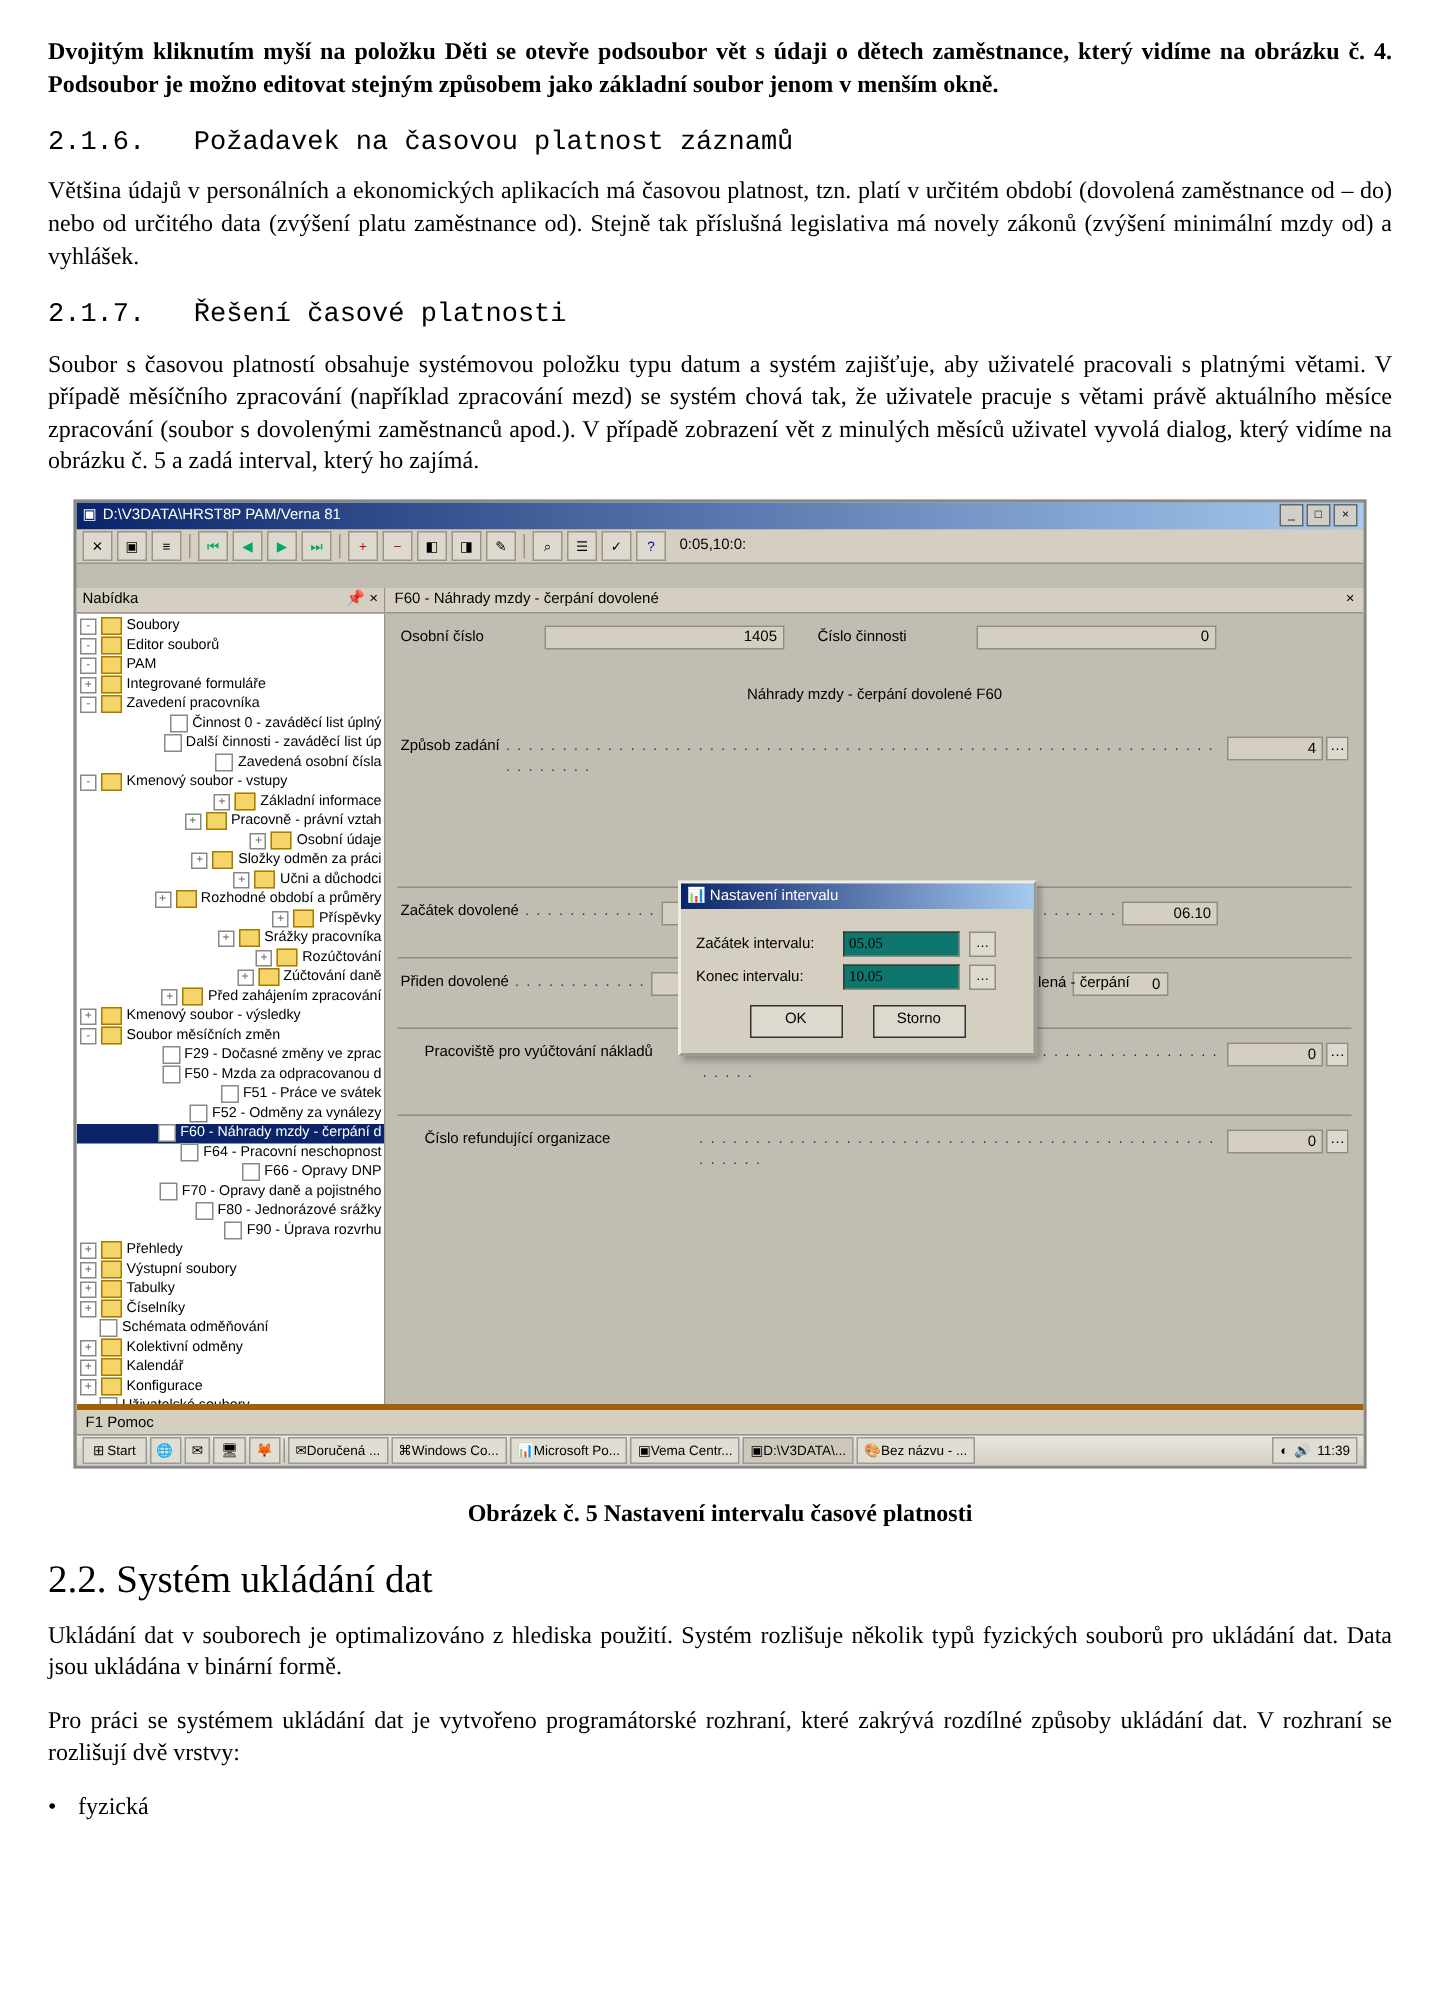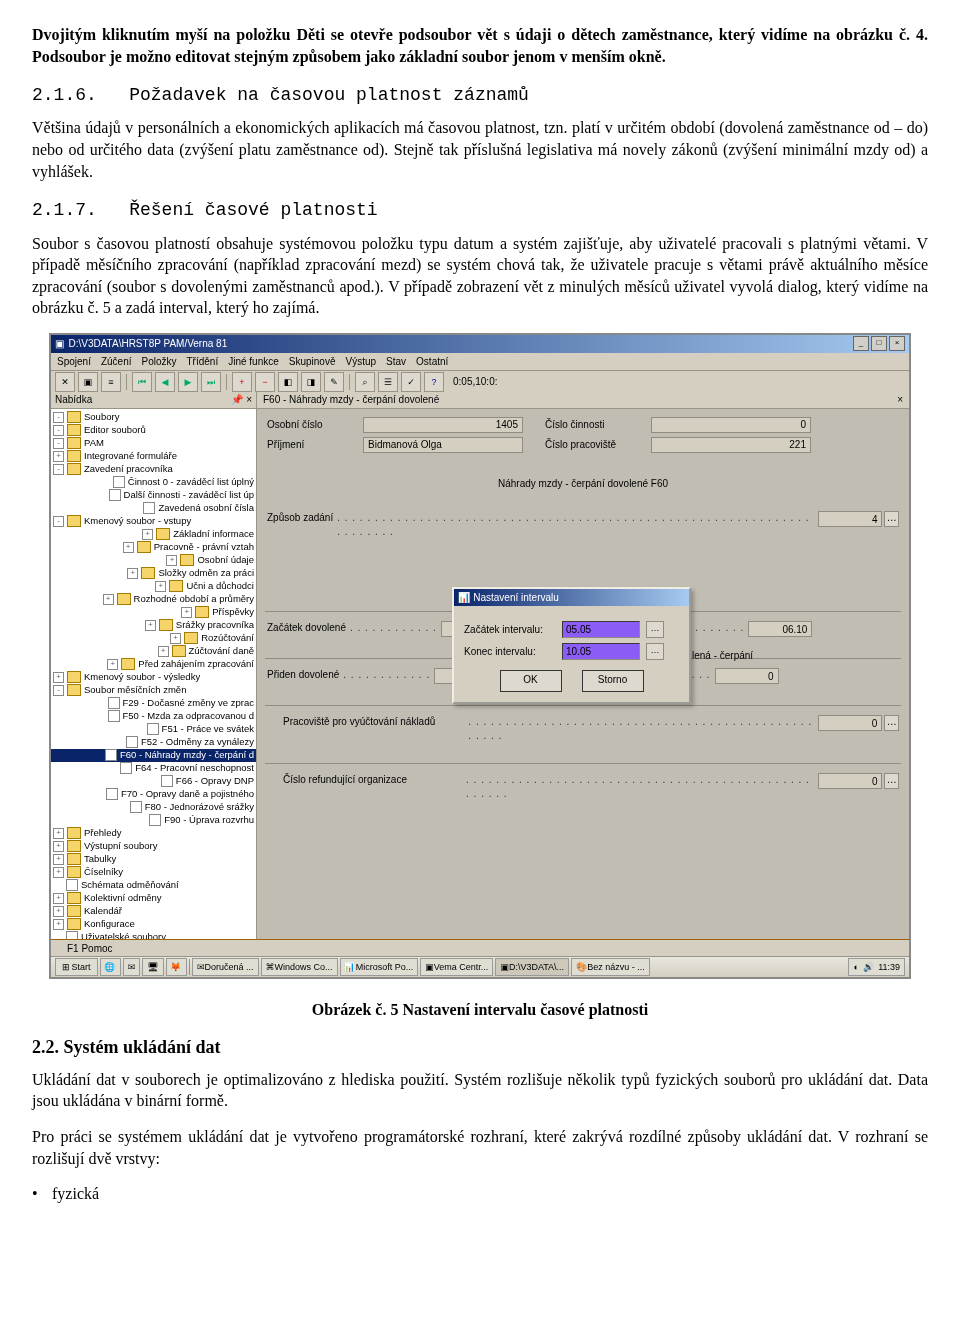--- a/index.html
+++ b/index.html
@@ -9,21 +9,21 @@
     background: #fff;
     margin: 0;
     padding: 24px 32px;
     width: 960px;
     box-sizing: border-box;
     line-height: 1.35;
   }
   .para { margin: 0 0 14px 0; text-align: justify; }
   .bold { font-weight: bold; }
   .section-num { font-size: 18px; margin: 16px 0 10px 0; font-weight: normal; font-family: Liberation Mono, monospace; }
-  .h2-line { font-size: 18px; font-weight: bold; margin: 14px 0 10px 0; }
+  .h2-line { font-size: 26px; font-weight: normal; margin: 14px 0 10px 0; }
   .caption { font-weight: bold; text-align: center; margin: 20px 0 6px 0; }
   .bullet { margin: 6px 0 0 0; display: flex; align-items: flex-start; }
   .bullet .dot { width: 20px; font-size: 16px; }
   .bullet .txt { flex: 1; }
 
   .screenshot {
     width: 862px;
     height: 646px;
     margin: 8px auto 10px auto;
     background: #c1bdb3;
@@ -63,22 +63,22 @@
     align-items:center;
     gap:3px;
     padding:0 4px;
     border-bottom:1px solid #9a9486;
   }
   .tbtn { width:18px; height:18px; border:1px solid #9a9486; background:#ddd9ce; display:flex; align-items:center; justify-content:center; font-size:9px; }
   .toolbar .sep { width:1px; height:16px; background:#9a9486; margin:0 2px; }
   .statusbar {
     position:absolute; bottom:20px; left:0; right:0;
     height:17px; background:#d4cfc1;
-    border-top:1px solid #a16207;
-    display:flex; align-items:center; padding:0 16px;
+    border-top:4px solid #a16207;
+    display:flex; align-items:center; padding:0 6px;
   }
   .taskbar {
     position:absolute; bottom:0; left:0; right:0;
     height:20px; background:linear-gradient(#e8e6df,#d4cfc1);
     border-top:1px solid #9a9486;
     display:flex; align-items:center; padding:0 4px; gap:2px;
   }
   .taskbar .start {
     height:16px; padding:0 6px; background:#e0ddd2; border:1px solid #999;
     display:flex; align-items:center; gap:2px; font-size:9px;
@@ -170,21 +170,21 @@
     box-shadow: 3px 3px 4px rgba(0,0,0,.25);
   }
   .dialog .dlg-title {
     height:17px; background:linear-gradient(to right,#0a246a,#a6caf0);
     color:#fff; display:flex; align-items:center; padding:0 4px;
     justify-content:space-between;
   }
   .dialog .body { padding:10px 10px 10px 10px; }
   .dialog .drow { display:flex; align-items:center; gap:6px; margin:5px 0; }
   .dialog .drow .dl { width:92px; }
-  .dialog .drow .dv { background:#8b5cf6; border:1px inset #8f8c81; height:15px; width:70px; padding:0 3px; display:flex; align-items:center; }
+  .dialog .drow .dv { background:#0f766e; border:1px inset #8f8c81; height:15px; width:70px; padding:0 3px; display:flex; align-items:center;font-family:Liberation Serif, serif; }
   .dialog .drow .ddots { width:16px; height:15px; border:1px solid #8f8c81; background:#ddd9ce; text-align:center; line-height:13px; font-size:9px; }
   .dialog .dbtns { display:flex; justify-content:center; gap:20px; margin-top:10px; }
   .dialog .dbtn { width:60px; height:20px; border:1px solid #333; background:#ddd9ce; text-align:center; line-height:18px; }
   .legendtxt { position:absolute; left:435px; top:257px; font-size:10px; }
 </style>
 </head>
 <body>
 
 <p class="para bold">Dvojitým kliknutím myší na položku Děti se otevře podsoubor vět s údaji o dětech zaměstnance, který vidíme na obrázku č. 4. Podsoubor je možno editovat stejným způsobem jako základní soubor jenom v menším okně.</p>
 
@@ -207,31 +207,20 @@
       <span>▣</span>
       <span>D:\V3DATA\HRST8P PAM/Verna 81</span>
     </div>
     <div class="btns">
       <div class="winbtn">_</div>
       <div class="winbtn">□</div>
       <div class="winbtn">×</div>
     </div>
   </div>
 
-  <div class="menubar">
-    <span>Spojení</span>
-    <span>Zúčení</span>
-    <span>Položky</span>
-    <span>Třídění</span>
-    <span>Jiné funkce</span>
-    <span>Skupinově</span>
-    <span>Výstup</span>
-    <span>Stav</span>
-    <span>Ostatní</span>
-  </div>
 
   <div class="toolbar">
     <div class="tbtn">✕</div>
     <div class="tbtn">▣</div>
     <div class="tbtn">≡</div>
     <div class="sep"></div>
     <div class="tbtn" style="color:#0a6;">⏮</div>
     <div class="tbtn" style="color:#0a6;">◀</div>
     <div class="tbtn" style="color:#0a6;">▶</div>
     <div class="tbtn" style="color:#0a6;">⏭</div>
@@ -471,26 +460,20 @@
         <span>×</span>
       </div>
 
       <div style="height:6px;"></div>
       <div class="formrow">
         <span class="lbl">Osobní číslo</span>
         <span class="val" style="min-width:150px;">1405</span>
         <span class="lbl2">Číslo činnosti</span>
         <span class="val" style="min-width:150px;">0</span>
       </div>
-      <div class="formrow">
-        <span class="lbl">Příjmení</span>
-        <span class="val" style="min-width:150px;justify-content:flex-start;">Bidmanová Olga</span>
-        <span class="lbl2">Číslo pracoviště</span>
-        <span class="val" style="min-width:150px;">221</span>
-      </div>
 
       <div class="frm-title">Náhrady mzdy - čerpání dovolené F60</div>
 
       <div class="dotsrow">
         <span class="k">Způsob zadání</span>
         <span class="dots">. . . . . . . . . . . . . . . . . . . . . . . . . . . . . . . . . . . . . . . . . . . . . . . . . . . . . . . . . . . . . . . . . . . . . . .</span>
         <span class="v">4</span>
         <span class="btn3">…</span>
       </div>
 

